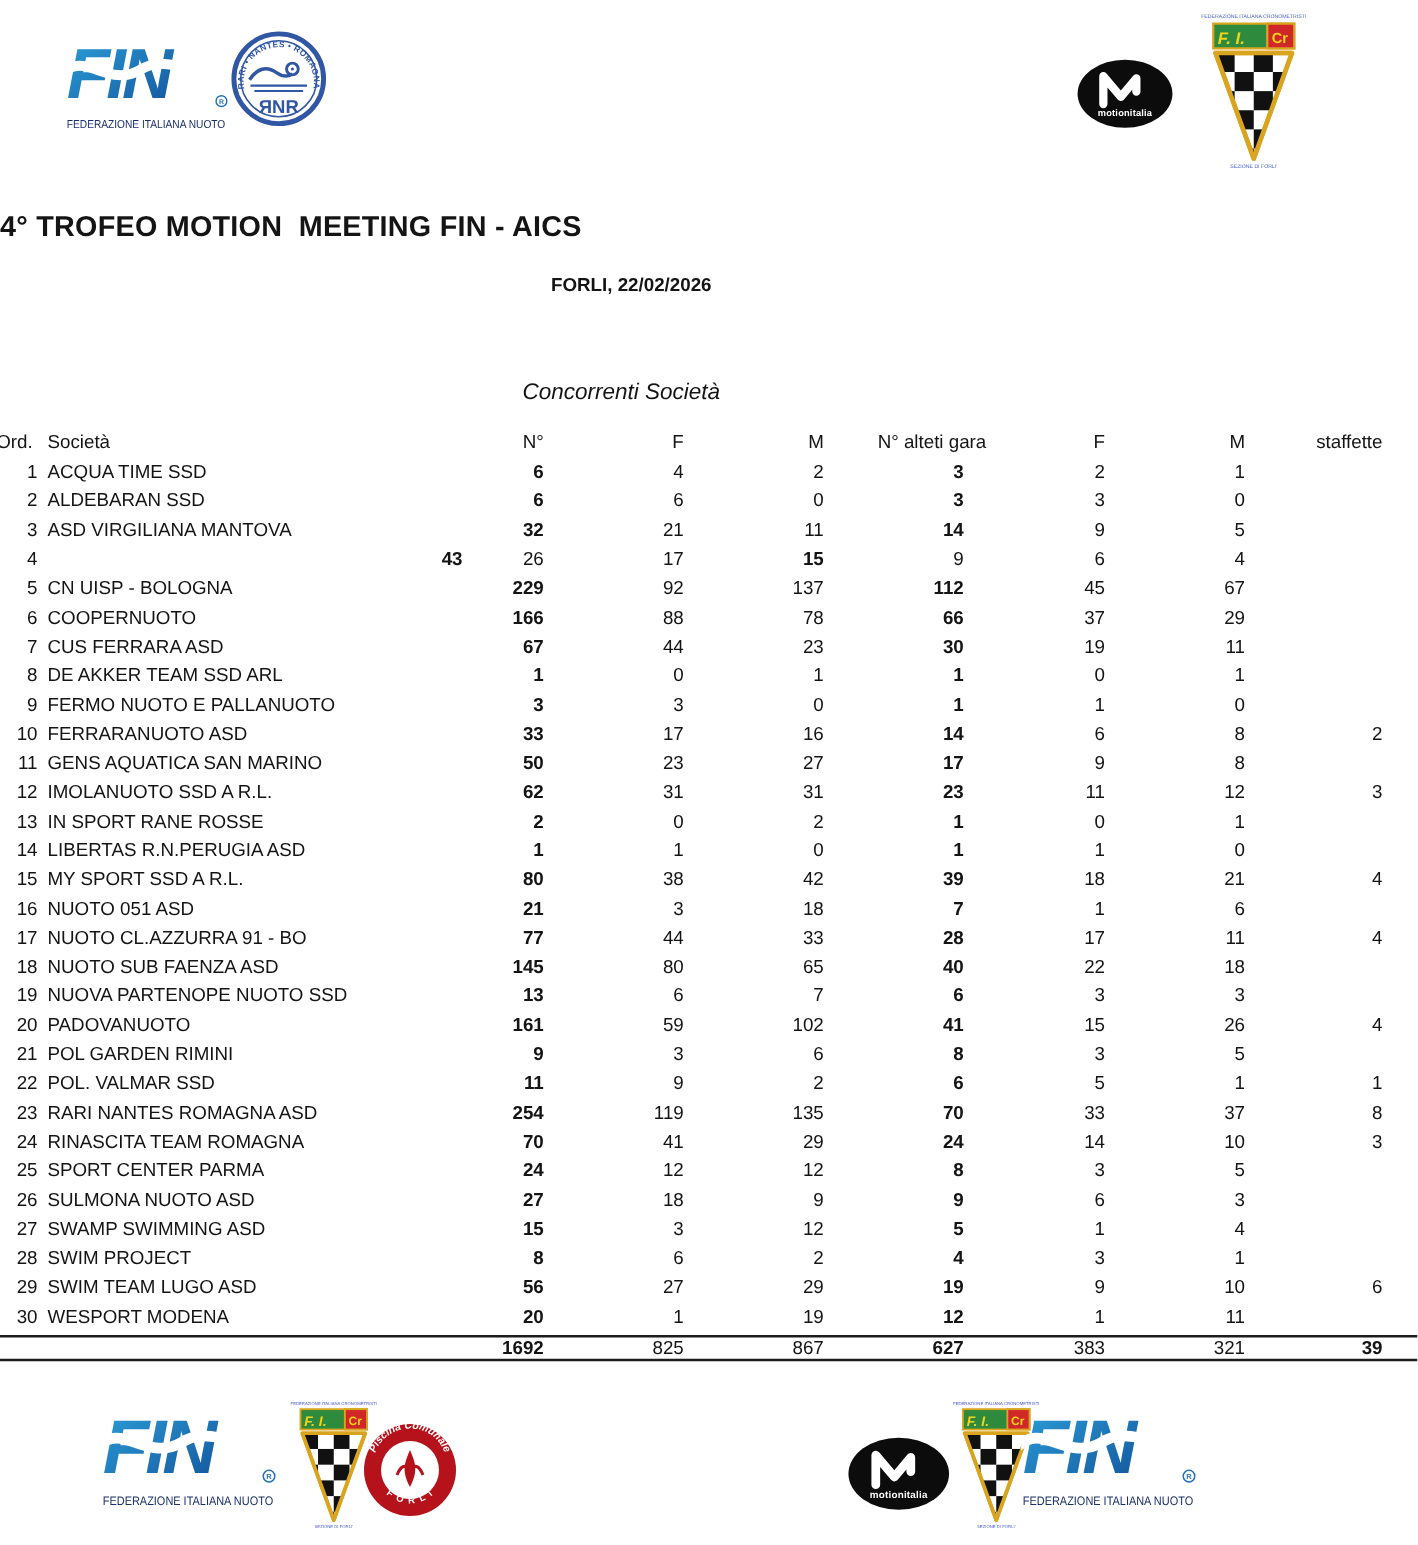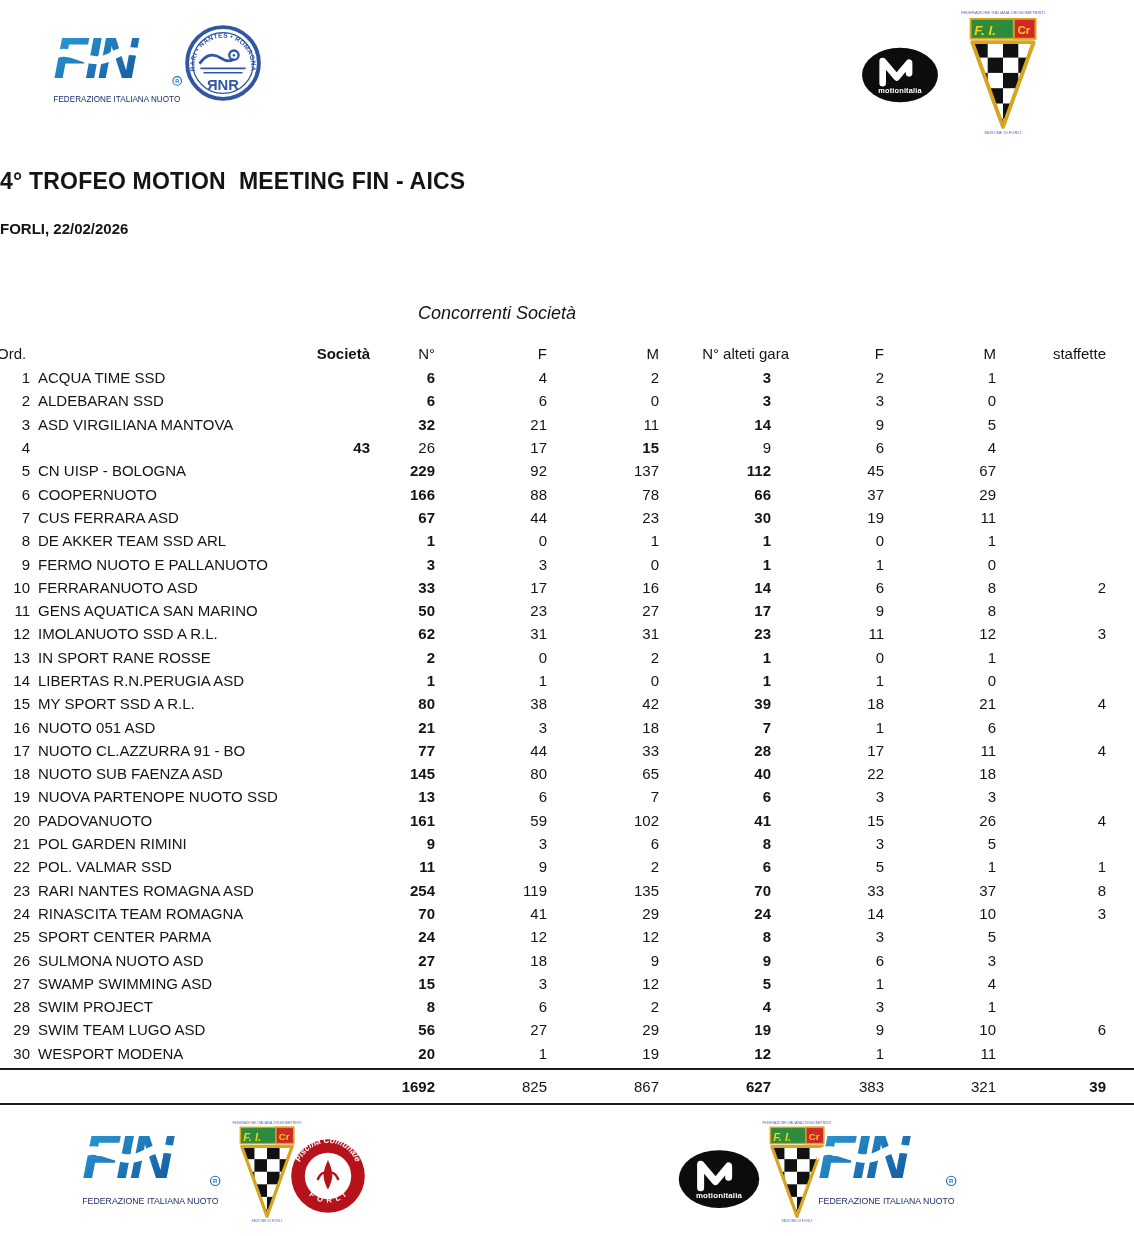--- a/index.html
+++ b/index.html
@@ -12,51 +12,51 @@
     overflow:hidden;
   }
 
   
   #doc-title {
     position:absolute; top:168px; left:0; width:990px;
     text-align:left; font-size:23px; font-weight:bold;
     white-space:pre; letter-spacing:0.2px;
   }
   #doc-subtitle {
-    position:absolute; top:220px; left:0; width:990px;
-    font-size:15px; font-weight:bold;
+    position:absolute; top:220px; left:10px; width:990px;
+    text-align:center; font-size:15px; font-weight:bold;
   }
   #table-title {
     position:absolute; top:303px; left:0; width:994px;
     text-align:center; font-size:18px;font-style:italic;
   }
 
   
   #concorrenti-table { position:absolute; top:341px; left:0; width:1134px; }
   .thead, .trow, .trow-totals {
     display:grid;
     grid-template-columns:30px 340px 65px 112px 112px 112px 113px 112px 110px;
     font-size:15px;
     align-items:center;
   }
   .thead { height:25px; }
   .trow  { height:23.3px; }
   .c-ord { text-align:right; }
   .thead .c-ord { text-align:left; margin-left:-3px; }
   .c-soc { text-align:left; padding-left:8px; font-weight:normal; white-space:nowrap; }
-  .thead .c-soc { font-weight:bold;text-align:right; }
+  .thead .c-soc { font-weight:normal; }
   .c-num { text-align:right; }
   .b { font-weight:bold; }
   .thead .c-gara-h { position:relative; left:18px; }
   #totals-block {
     border-top:2px solid #1c1c1c;
     border-bottom:2px solid #1c1c1c;
     margin-top:3px;
   }
-  .trow-totals { height:33px; }
+  .trow-totals { height:17px; }
 
   
   svg { display:block; }
   #logo-fin-tl   { position:absolute; left:52px;  top:28px;   width:142px; height:80px; }
   #logo-rnr      { position:absolute; left:184px; top:24px;   width:78px;  height:78px; }
   #logo-motion-tr{ position:absolute; left:858px; top:42px;   width:84px;  height:66px; }
   #logo-fic-tr   { position:absolute; left:958px; top:8px;    width:90px;  height:128px; }
   #logo-fin-bl   { position:absolute; left:80px;  top:1124px; width:154px; height:86px; }
   #logo-fic-bl   { position:absolute; left:230px; top:1118px; width:74px;  height:106px; }
   #logo-piscina  { position:absolute; left:288px; top:1136px; width:80px;  height:80px; }

